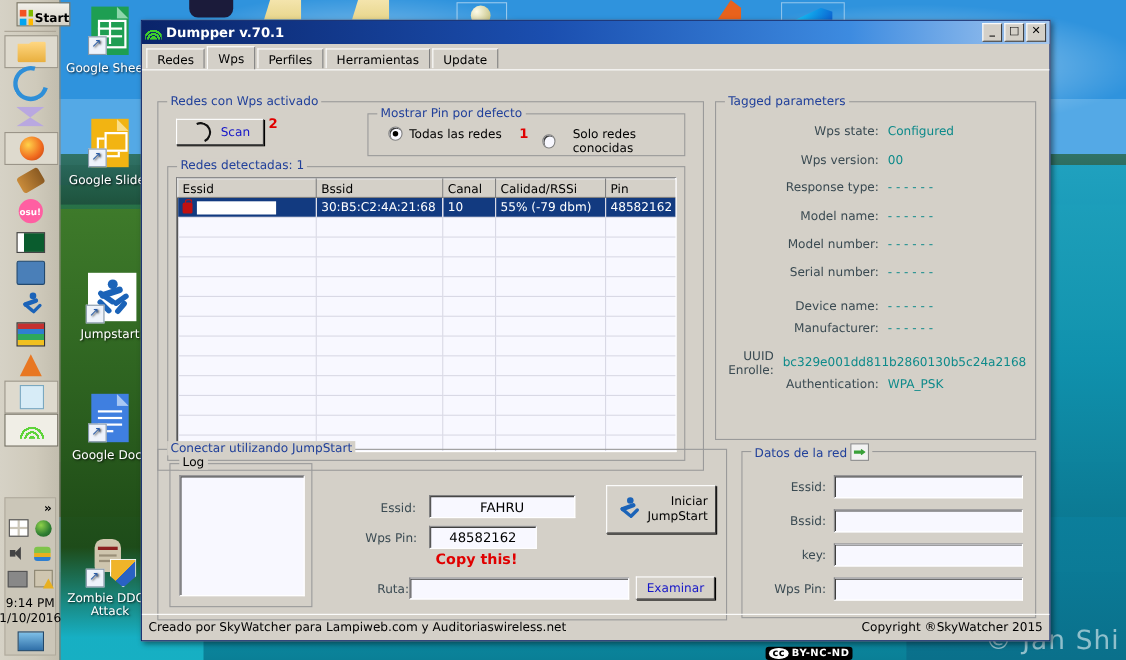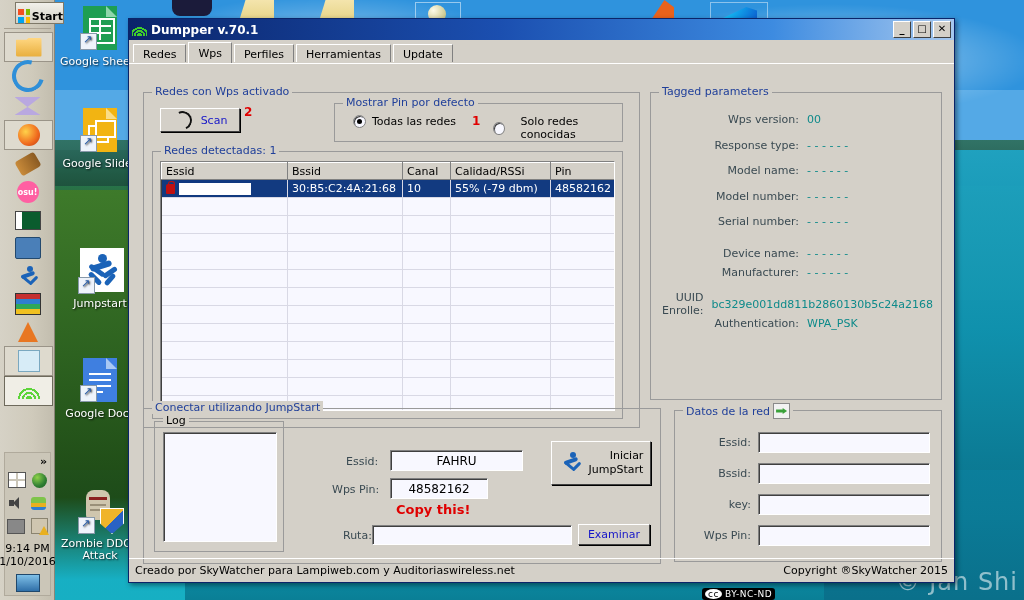--- a/index.html
+++ b/index.html
@@ -148,21 +148,21 @@
     position:relative;vertical-align:middle;}
   .radio.on:after{content:"";position:absolute;left:3px;top:3px;width:5px;height:5px;
     border-radius:50%;background:#000;}
   .annot{color:#e00000;font-weight:bold;font-size:12px;}
 
   #statusbar{position:absolute;left:0;right:0;bottom:0;height:24px;
     border-top:1px solid #fff;box-sizing:border-box;display:flex;align-items:center;
     padding:0 6px;font-size:11px;color:#000;}
   #ccbadge{margin-left:auto;display:flex;align-items:flex-end;gap:3px;
     background:#000;color:#fff;border-radius:3px;padding:1px 3px;font-size:9px;
-    font-weight:normal;letter-spacing:.5px;margin-top:46px;}
+    font-weight:bold;letter-spacing:.5px;margin-top:46px;}
   #ccbadge .cc{background:#fff;color:#000;border-radius:50%;padding:0 3px;}
   #copyright{margin-left:8px;font-size:11px;color:#000;}
 
   #watermark{position:absolute;right:6px;bottom:4px;color:rgba(255,255,255,.55);
     font-size:24px;letter-spacing:1px;}
   .logbox{background:#f8f8ff;border:1px solid #808080;border-right-color:#fff;
     border-bottom-color:#fff;box-shadow:inset 1px 1px 0 #404040;}
 </style>
 </head>
 <body>
@@ -520,20 +520,24 @@
               </tbody>
           </table>
         </div>
       </div>
     </div>
 
     <div class="gb" style="left:521px;top:28px;width:292px;height:308px;">
       <span class="gbt">Tagged parameters</span>
       <div id="tagfields" style="position:absolute;left:0;top:20px;right:8px;">
           <div style="display: flex; align-items: baseline; height: 25.5px;">
+            <div class="lbl" style="width: 148px; text-align: right; padding-right: 8px;">Wps state:</div>
+            <div class="val">Configured</div>
+          </div>
+          <div style="display: flex; align-items: baseline; height: 25.5px;">
             <div class="lbl" style="width: 148px; text-align: right; padding-right: 8px;">Wps version:</div>
             <div class="val">00</div>
           </div>
           <div style="display: flex; align-items: baseline; height: 25.5px;">
             <div class="lbl" style="width: 148px; text-align: right; padding-right: 8px;">Response type:</div>
             <div class="val">- - - - - -</div>
           </div>
           <div style="display: flex; align-items: baseline; height: 25.5px;">
             <div class="lbl" style="width: 148px; text-align: right; padding-right: 8px;">Model name:</div>
             <div class="val">- - - - - -</div>

